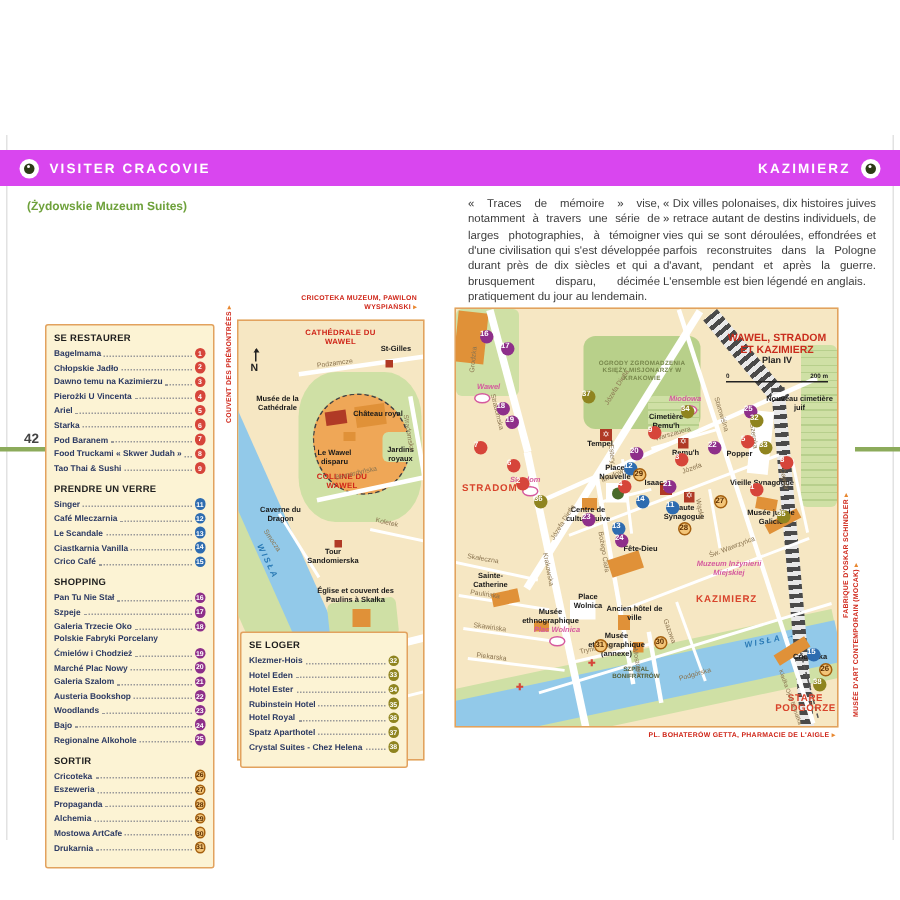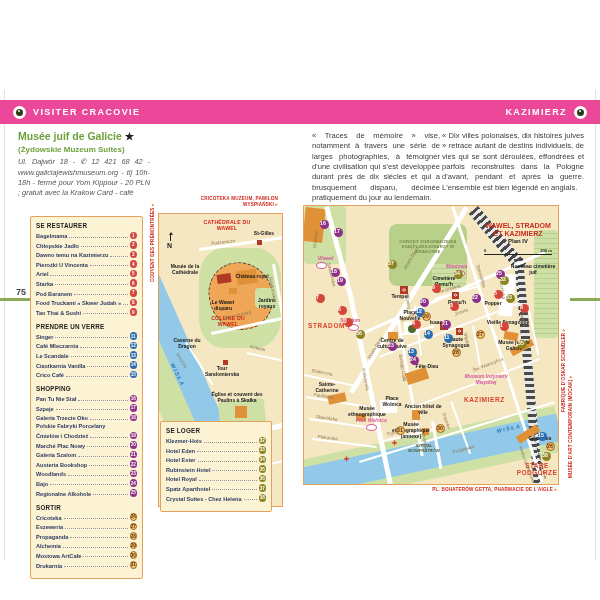--- a/index.html
+++ b/index.html
@@ -1,21 +1,21 @@
 <!DOCTYPE html>
 <html><head>
 <meta charset="utf-8">
 <style>
   html,body{margin:0;padding:0;background:#fff;}
   #page{position:relative;width:600px;height:600px;background:#fff;overflow:hidden;
         font-family:"Liberation Sans",sans-serif;color:#333;}
   .edge{position:absolute;top:90px;width:1px;height:470px;background:#e2e2e2;}
 
   
-  .greenbar{position:absolute;left:0;top:100px;width:600px;height:24px;background:#ec4899;
+  .greenbar{position:absolute;left:0;top:100px;width:600px;height:24px;background:#d946ef;
     color:#fff;display:flex;align-items:center;justify-content:space-between;
     padding:0 13px;box-sizing:border-box;font-size:9px;font-weight:bold;letter-spacing:1.4px;}
   .hgroup{display:flex;align-items:center;gap:7px;}
   .eye{width:13px;height:13px;border-radius:50%;background:#fff;display:inline-flex;align-items:center;justify-content:center;}
   .pupil{width:7px;height:7px;border-radius:50%;background:#2c3b17;position:relative;}
   .pupil::after{content:"";position:absolute;left:1.5px;top:1.5px;width:2px;height:2px;border-radius:50%;background:#fff;}
 
   
   .pageno{position:absolute;font-size:9px;font-weight:bold;color:#444;}
   .pagebar{position:absolute;height:3px;background:#8cab5b;}
@@ -117,29 +117,27 @@
       <span>VISITER CRACOVIE</span>
     </span>
     <span class="hgroup">
       <span>KAZIMIERZ</span>
       <span class="eye">
           <span class="pupil"></span>
         </span>
     </span>
   </div>
 
-  <div class="pageno" style="left:16px;top:287px">75</div>
+  <div class="pageno" style="left:16px;top:287px">42</div>
   <div class="pagebar" style="left:0;top:298px;width:30px"></div>
   <div class="pageno" style="left:602px;top:287px">59</div>
   <div class="pagebar" style="left:570px;top:298px;width:30px"></div>
 
   <div class="artcol" style="left:18px;width:132px">
-    <div class="art-title"><span>Musée juif de Galicie</span> <span class="art-star">★</span></div>
     <div class="art-sub">(Żydowskie Muzeum Suites)</div>
-    <div class="art-info">Ul. Dajwór 18 - ✆ 12 421 68 42 - www.galiciajewishmuseum.org - tlj 10h-18h - fermé pour Yom Kippour - 20 PLN ; gratuit avec la Krakow Card - café</div>
   </div>
   <div class="artcol" style="left:442px;width:142px">« Dix villes polonaises, dix histoires juives » retrace autant de destins individuels, de vies qui se sont déroulées, effondrées et parfois reconstruites dans la Pologne d'avant, pendant et après la guerre. L'ensemble est bien légendé en anglais.</div>
   <div class="artcol" style="left:312px;width:128px">« Traces de mémoire » vise, notamment à travers une série de larges photographies, à témoigner d'une civilisation qui s'est développée durant près de dix siècles et qui a brusquement disparu, décimée pratiquement du jour au lendemain.</div>
 
   <div class="legend" style="left:30px;top:216px;width:113px">
     <div class="l-list sec-rest">
       <div class="l-head">SE RESTAURER</div>
       <div>
 
       <div class="l-row">

